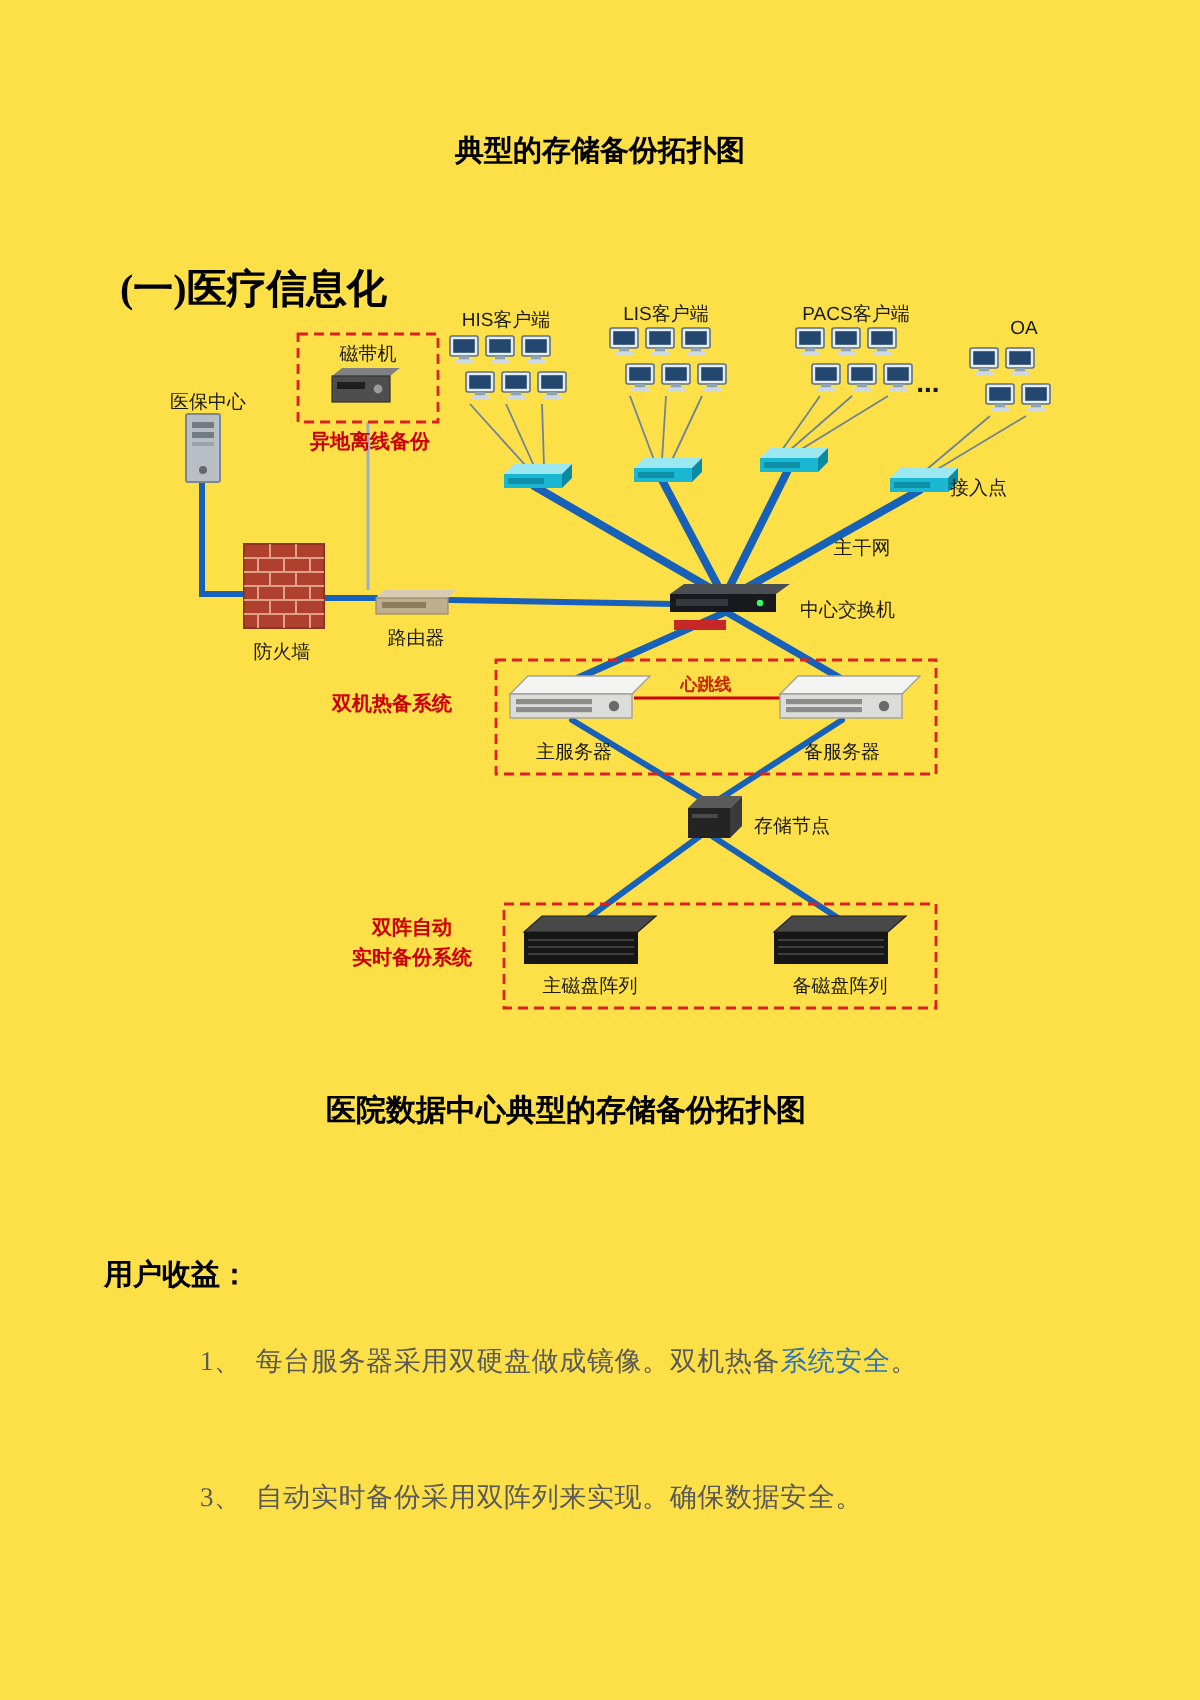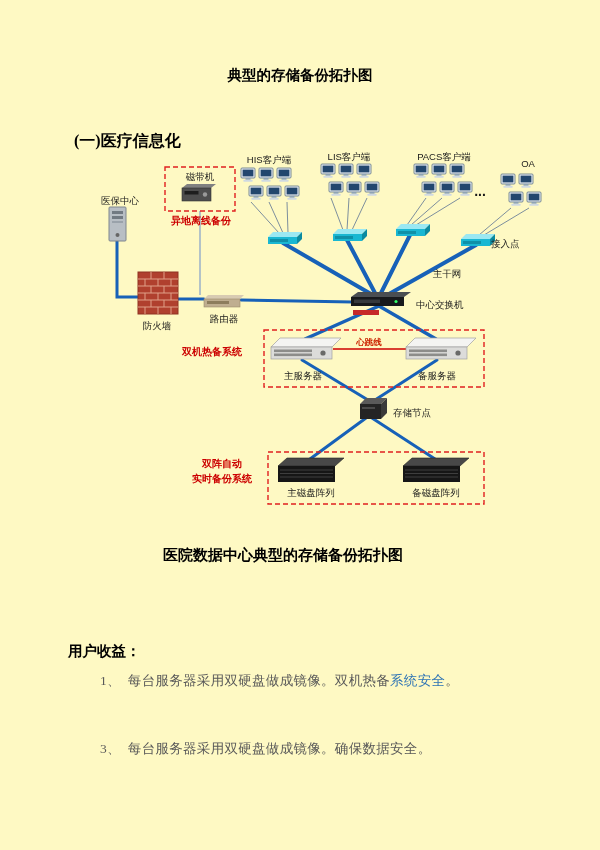--- a/index.html
+++ b/index.html
@@ -1,29 +1,29 @@
 <!DOCTYPE html>
 <html><head>
 <meta charset="utf-8">
 <style>
   * { margin:0; padding:0; box-sizing:border-box; }
   html,body { background:#ffffff; }
   body { font-family:"Liberation Serif","DejaVu Serif",serif; color:#000; }
-  .page { position:relative; width:600px; height:850px; background:#fef9c3; overflow:hidden; margin:0 auto; }
+  .page { position:relative; width:600px; height:850px; background:#fde047; overflow:hidden; margin:0 auto; }
 
   .doc-title { position:absolute; top:66px; left:0; width:600px; text-align:center;
                font-size:14.5px; font-weight:bold; color:#000; }
-  .section-heading { position:absolute; top:131px; left:74px; font-size:16px; font-weight:bold;font-family:Liberation Serif, serif; }
-
-  .diagram { position:absolute; left:81px; top:150px; width:470px; height:372px; }
+  .section-heading { position:absolute; top:131px; left:60px; font-size:20px; font-weight:bold;font-family:Liberation Serif, serif; }
+
+  .diagram { position:absolute; left:65px; top:150px; width:470px; height:372px; }
 
   .caption { position:absolute; top:546px; left:0; width:566px; text-align:center;
              font-size:15px; font-weight:bold; }
 
-  .benefits-heading { position:absolute; top:628px; left:68px; font-size:14.5px; font-weight:bold;margin-top:14px; }
+  .benefits-heading { position:absolute; top:628px; left:52px; font-size:14.5px; font-weight:bold; }
 
   .benefit { position:absolute; left:100px; width:480px; font-size:13.5px; color:#595959;
              letter-spacing:0.3px; }
   .b1 { top:672px; } .b2 { top:706px; } .b3 { top:740px; }
   .benefit .num { margin-right:7px; }
   .blue-text { color:#2e74b5;font-family:Liberation Mono, monospace; }
   .hl { background:#ffff00; color:#000; font-weight:bold; }
 
   svg text { font-family:"Liberation Sans","DejaVu Sans",sans-serif; font-size:9.5px; fill:#1a1a1a; }
   svg text.red { fill:#cc0000; font-weight:bold; font-size:10px; }
@@ -240,16 +240,16 @@
   <div class="caption">医院数据中心典型的存储备份拓扑图</div>
 
   <div class="benefits-heading">用户收益：</div>
 
   <div class="benefit b1">
     <span class="num">1、</span><span>每台服务器采用双硬盘做成镜像。双机热备</span><span class="blue-text">系统安全</span><span>。</span>
   </div>
 
 
   <div class="benefit b3">
-    <span class="num">3、</span><span>每台服务器采用双硬盘做成镜像。确保数据安全。</span>
+    <span class="num">3、</span><span>自动实时备份采用双阵列来实现。确保数据安全。</span>
   </div>
 
 </div>
 
 </body></html>

